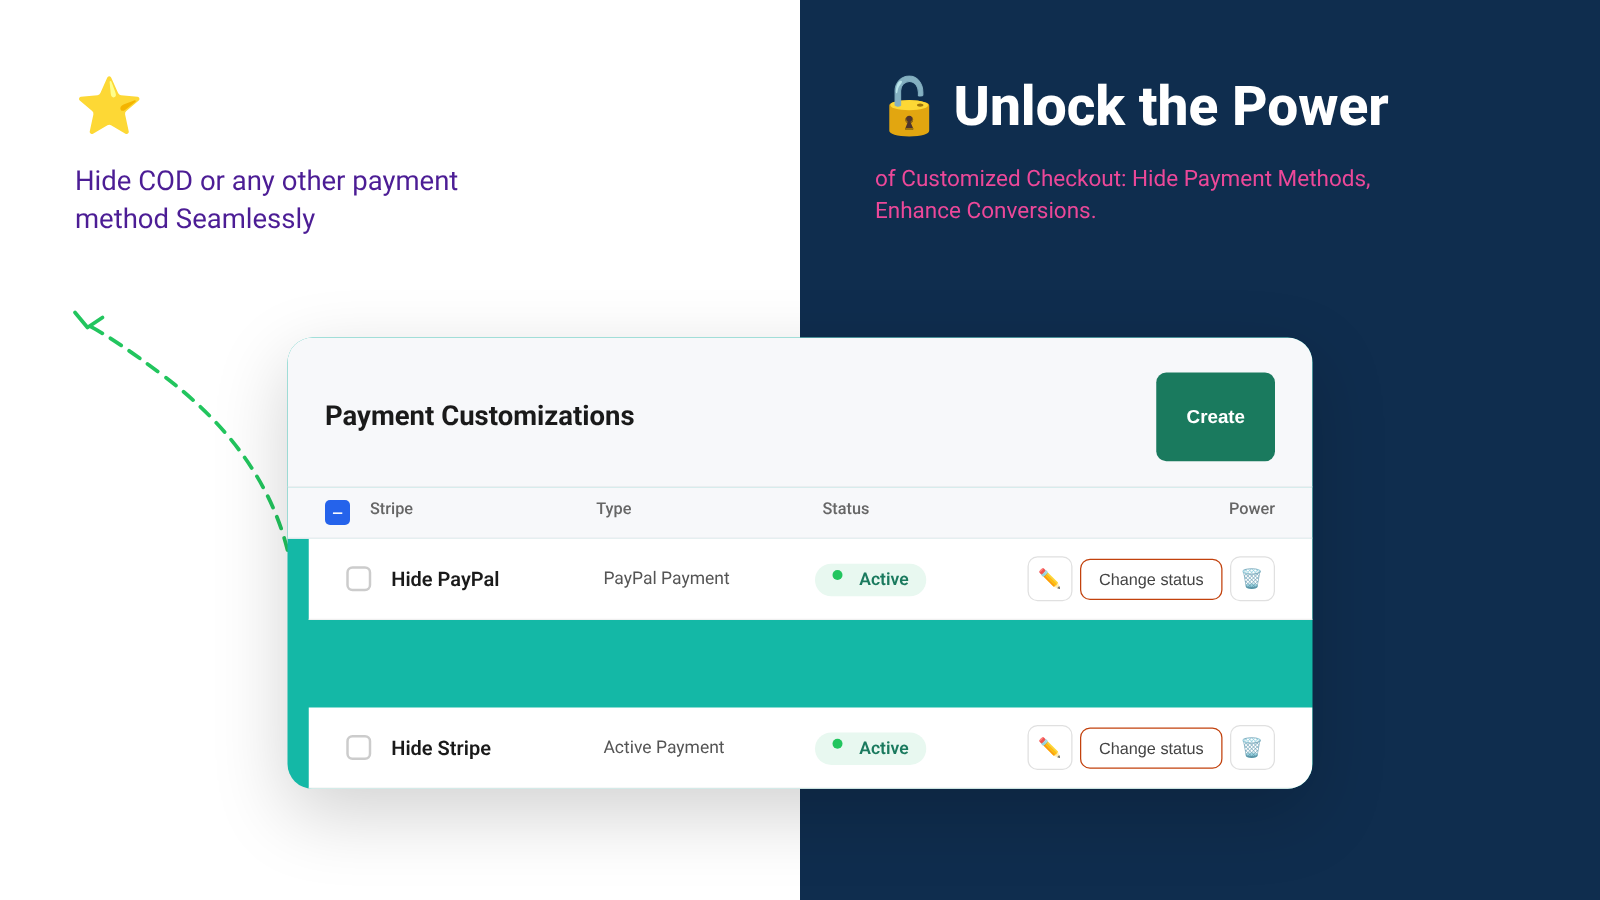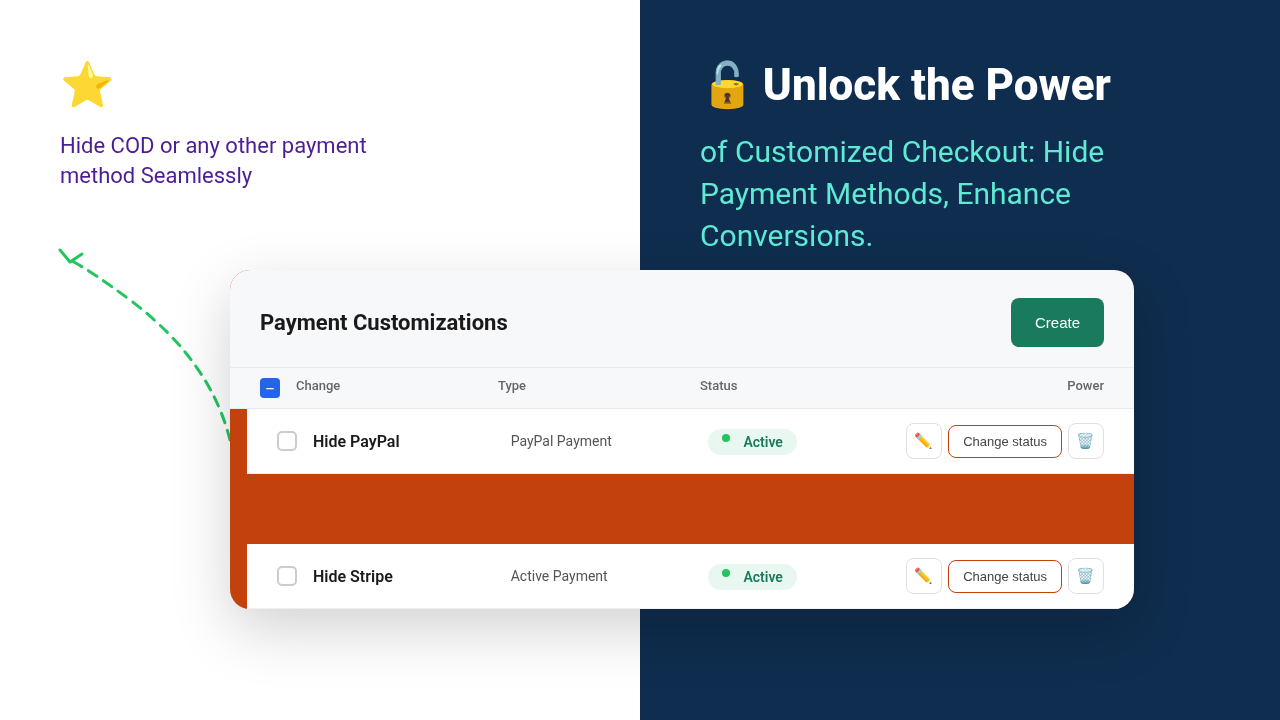--- a/index.html
+++ b/index.html
@@ -66,34 +66,34 @@
       font-weight: 800;
       color: #ffffff;
       line-height: 1.15;
       margin-bottom: 20px;
       display: flex;
       align-items: center;
       gap: 8px;
     }
 
     .right-subtitle {
-      font-size: 30px;
-      color: #5eead4;
+      font-size: 18px;
+      color: #ec4899;
       line-height: 1.4;
       font-weight: 400;
       max-width: 420px;
     }
 
     
     .card-wrapper {
       position: absolute;
       top: 270px;
       left: 230px;
-      width: 904px;
-      background: #c2410c;
+      width: 820px;
+      background: #14b8a6;
       border-radius: 20px;
       box-shadow: 0 20px 60px rgba(0,0,0,0.18);
       padding: 0;
       overflow: hidden;
       z-index: 10;
     }
 
     .card-header {
       display: flex;
       align-items: center;
@@ -107,23 +107,23 @@
       font-size: 22px;
       font-weight: 700;
       color: #1a1a1a;
     }
 
     .create-btn {
       background: #1a7a5e;
       color: #fff;
       border: none;
       border-radius: 8px;
-      padding: 16px 24px;
+      padding: 27px 24px;
       font-size: 15px;
-      font-weight: 400;
+      font-weight: 700;
       cursor: pointer;
     }
 
     .table-header {
       display: grid;
       grid-template-columns: 36px 1fr 1fr 1fr 1fr;
       padding: 10px 30px;
       background: #f7f8fa;
       border-bottom: 1px solid #e8eaed;
     }
@@ -270,21 +270,21 @@
 
 <div class="card-wrapper">
 
   <div class="card-header">
     <span class="card-title">Payment Customizations</span>
     <button class="create-btn">Create</button>
   </div>
 
   <div class="table-header">
     <div class="checkbox-header"></div>
-    <span>Change</span>
+    <span>Stripe</span>
     <span>Type</span>
     <span>Status</span>
     <span class="manage-col">Power</span>
   </div>
 
   <div class="rows-container">
 
     <div class="table-row">
       <div class="checkbox"></div>
       <span class="row-title">Hide PayPal</span>

